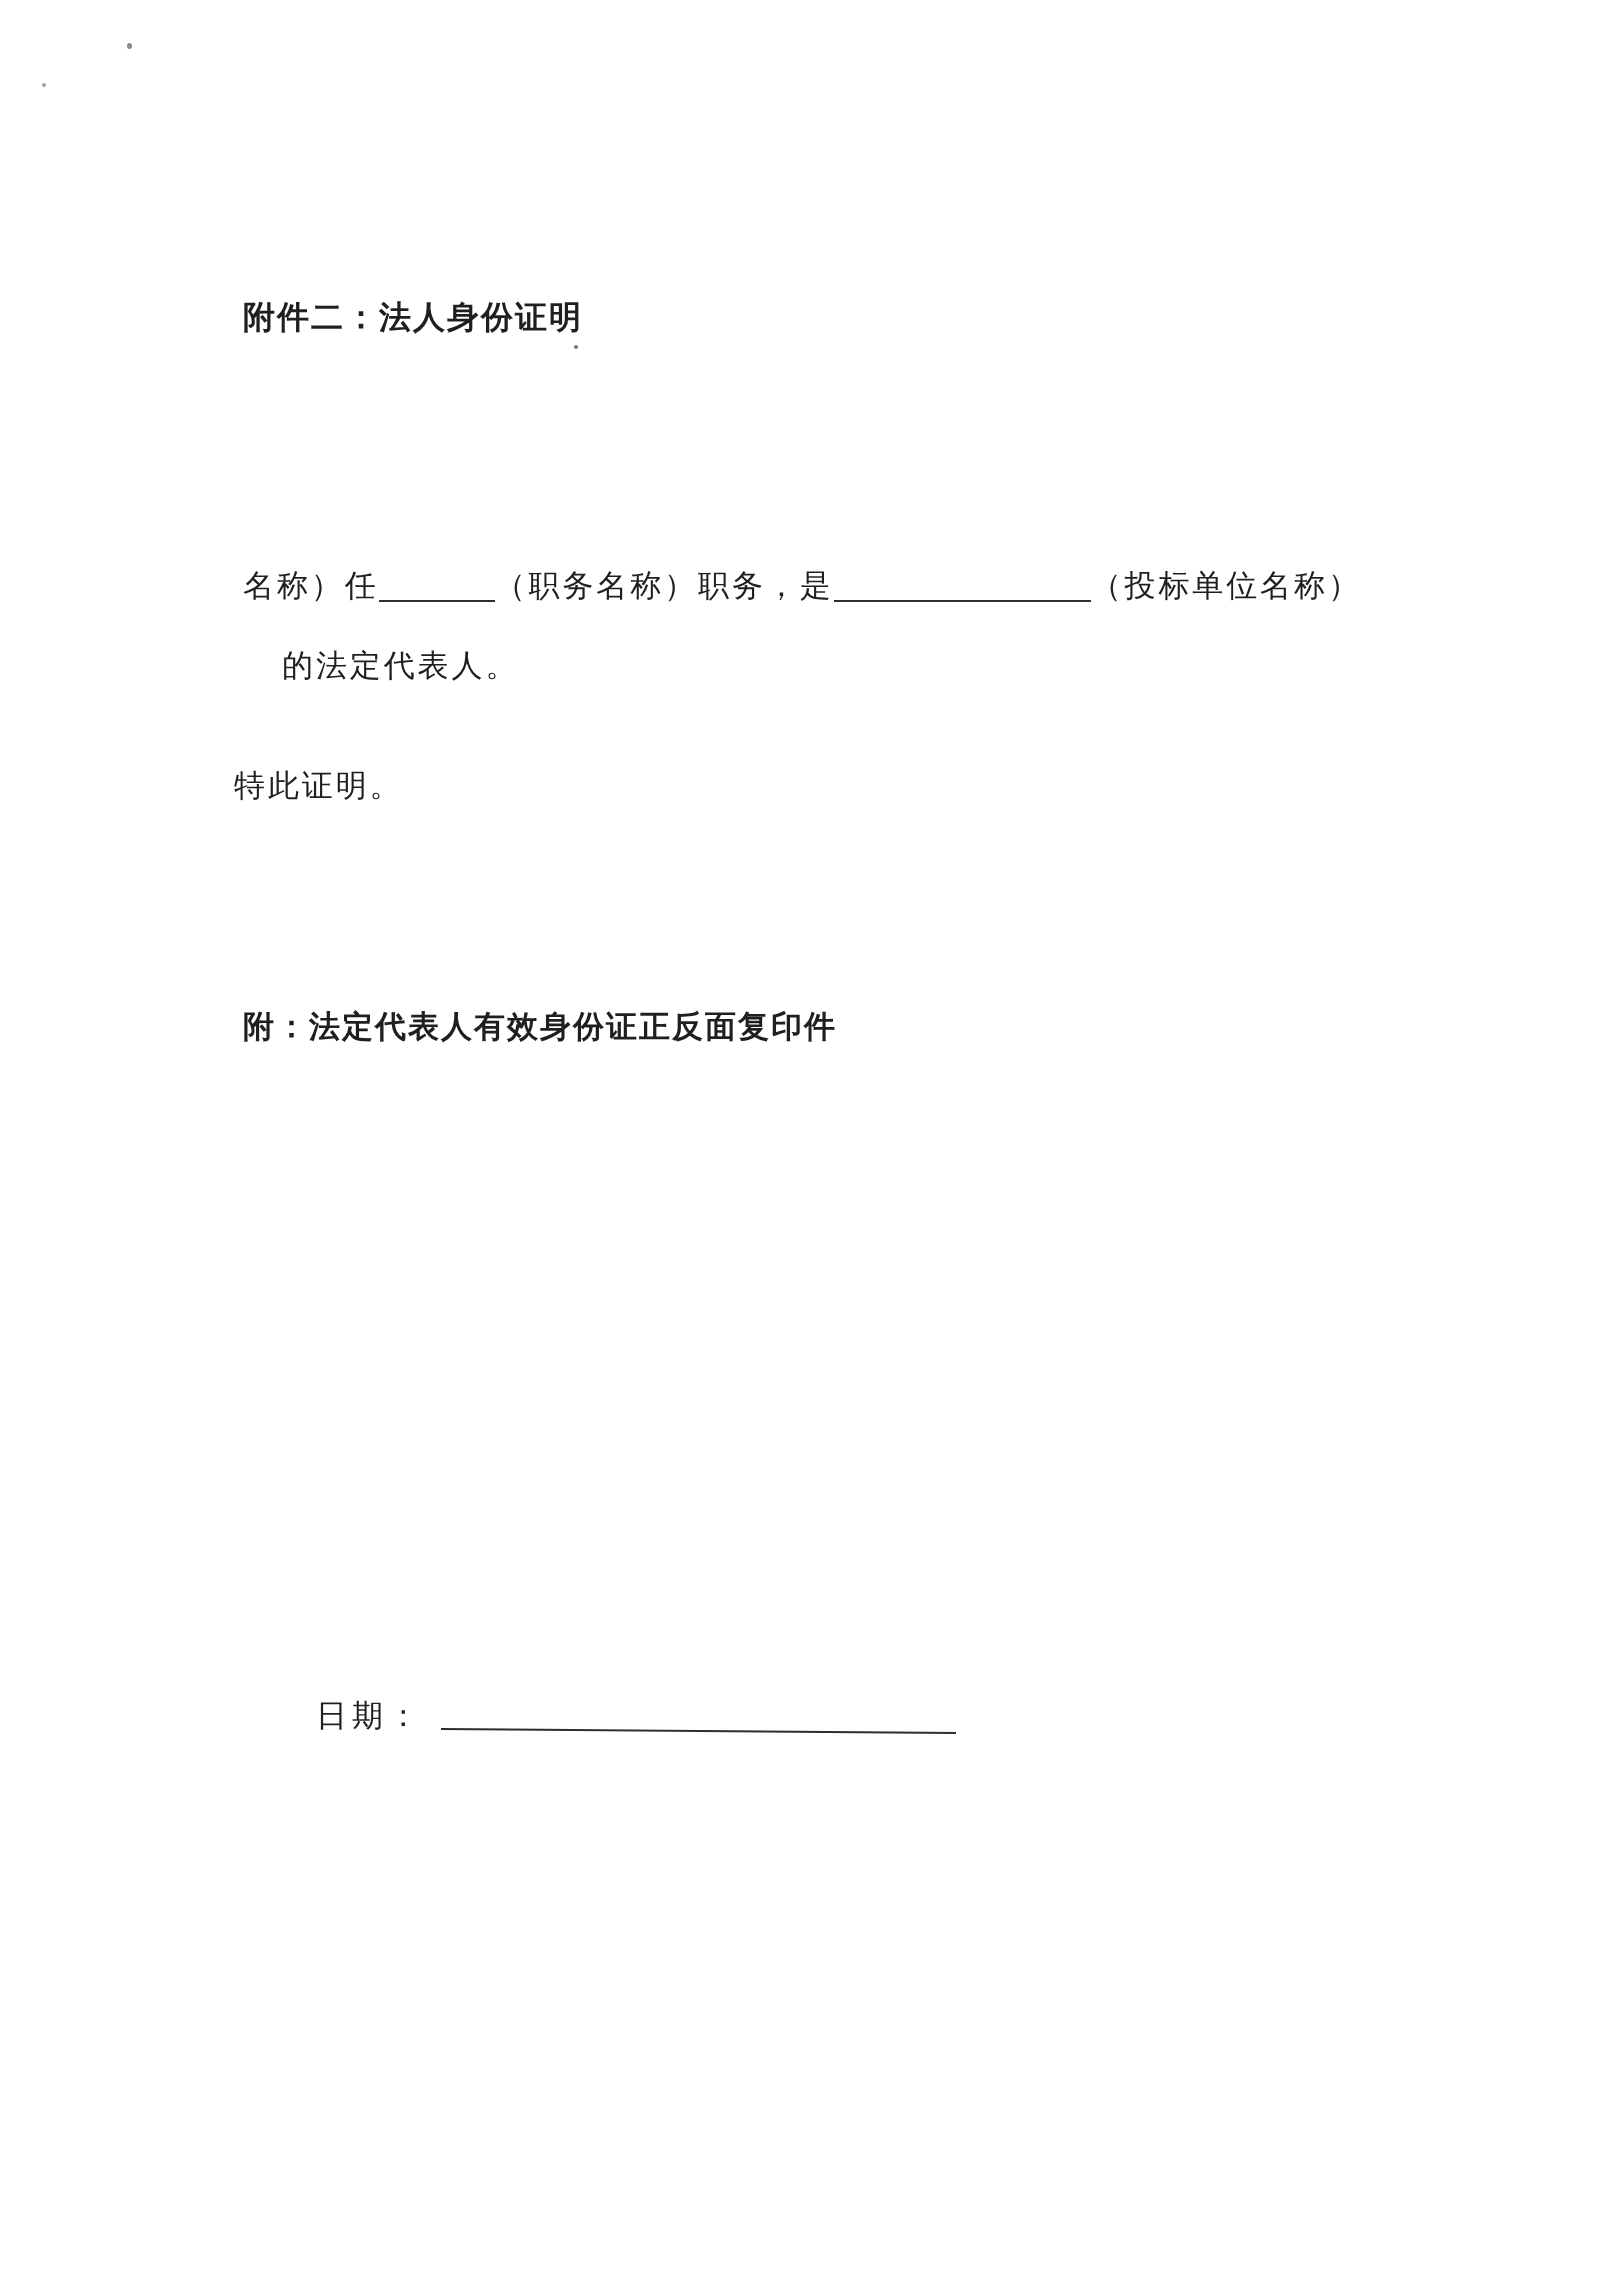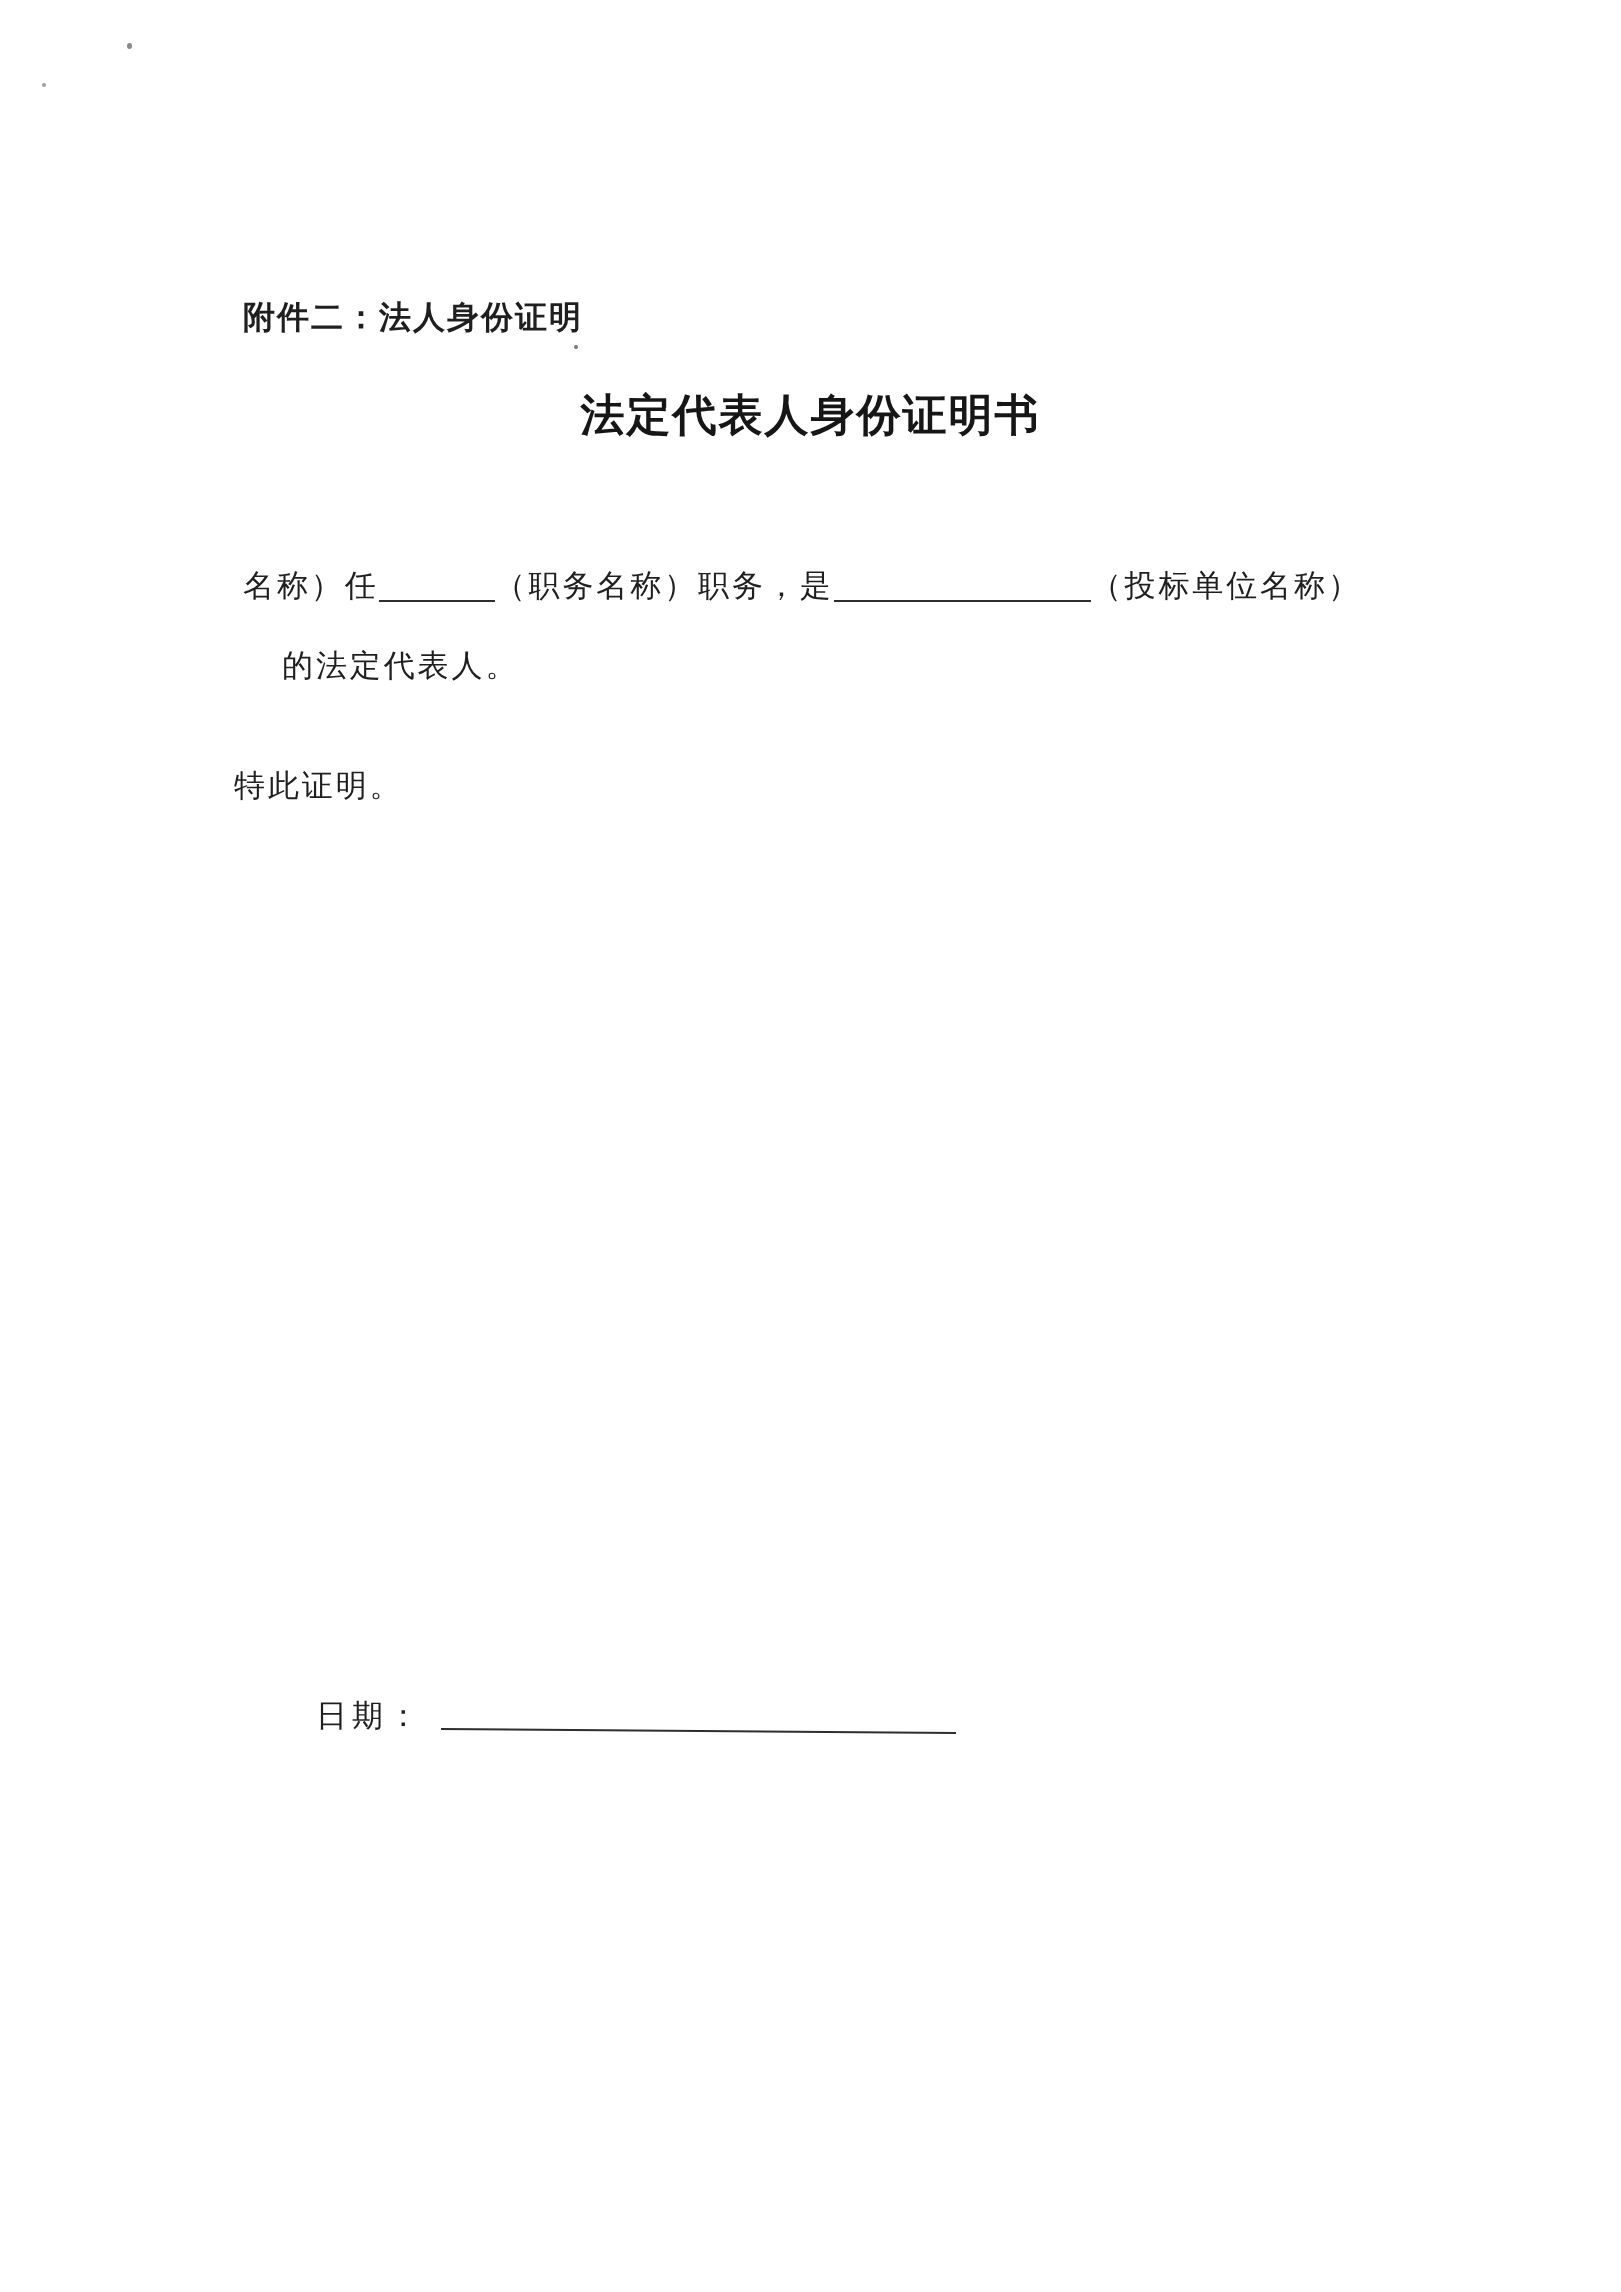--- a/index.html
+++ b/index.html
@@ -56,27 +56,27 @@
 <body>
 
 <div class="page">
 
   <div class="speck s1"></div>
   <div class="speck s2"></div>
   <div class="speck s3"></div>
 
   <div class="abs attach">附件二：法人身份证明</div>
 
-  <h1 class="abs title">法定代表人身份证明书</h1>
 
 
   <div class="abs bodyline l2"><span>名称）任</span><span class="blank b3"></span><span>（职务名称）职务，是</span><span class="blank b4"></span><span>（投标单位名称）</span></div>
 
   <div class="abs bodyline l3">的法定代表人。</div>
 
   <div class="abs bodyline l4">特此证明。</div>
 
+  <div class="abs note">附：法定代表人有效身份证正反面复印件</div>
 
 
   <div class="abs footline fdate"><span>日期：</span><span class="blank b6"></span></div>
 
 </div>
 
 
 </body></html>

